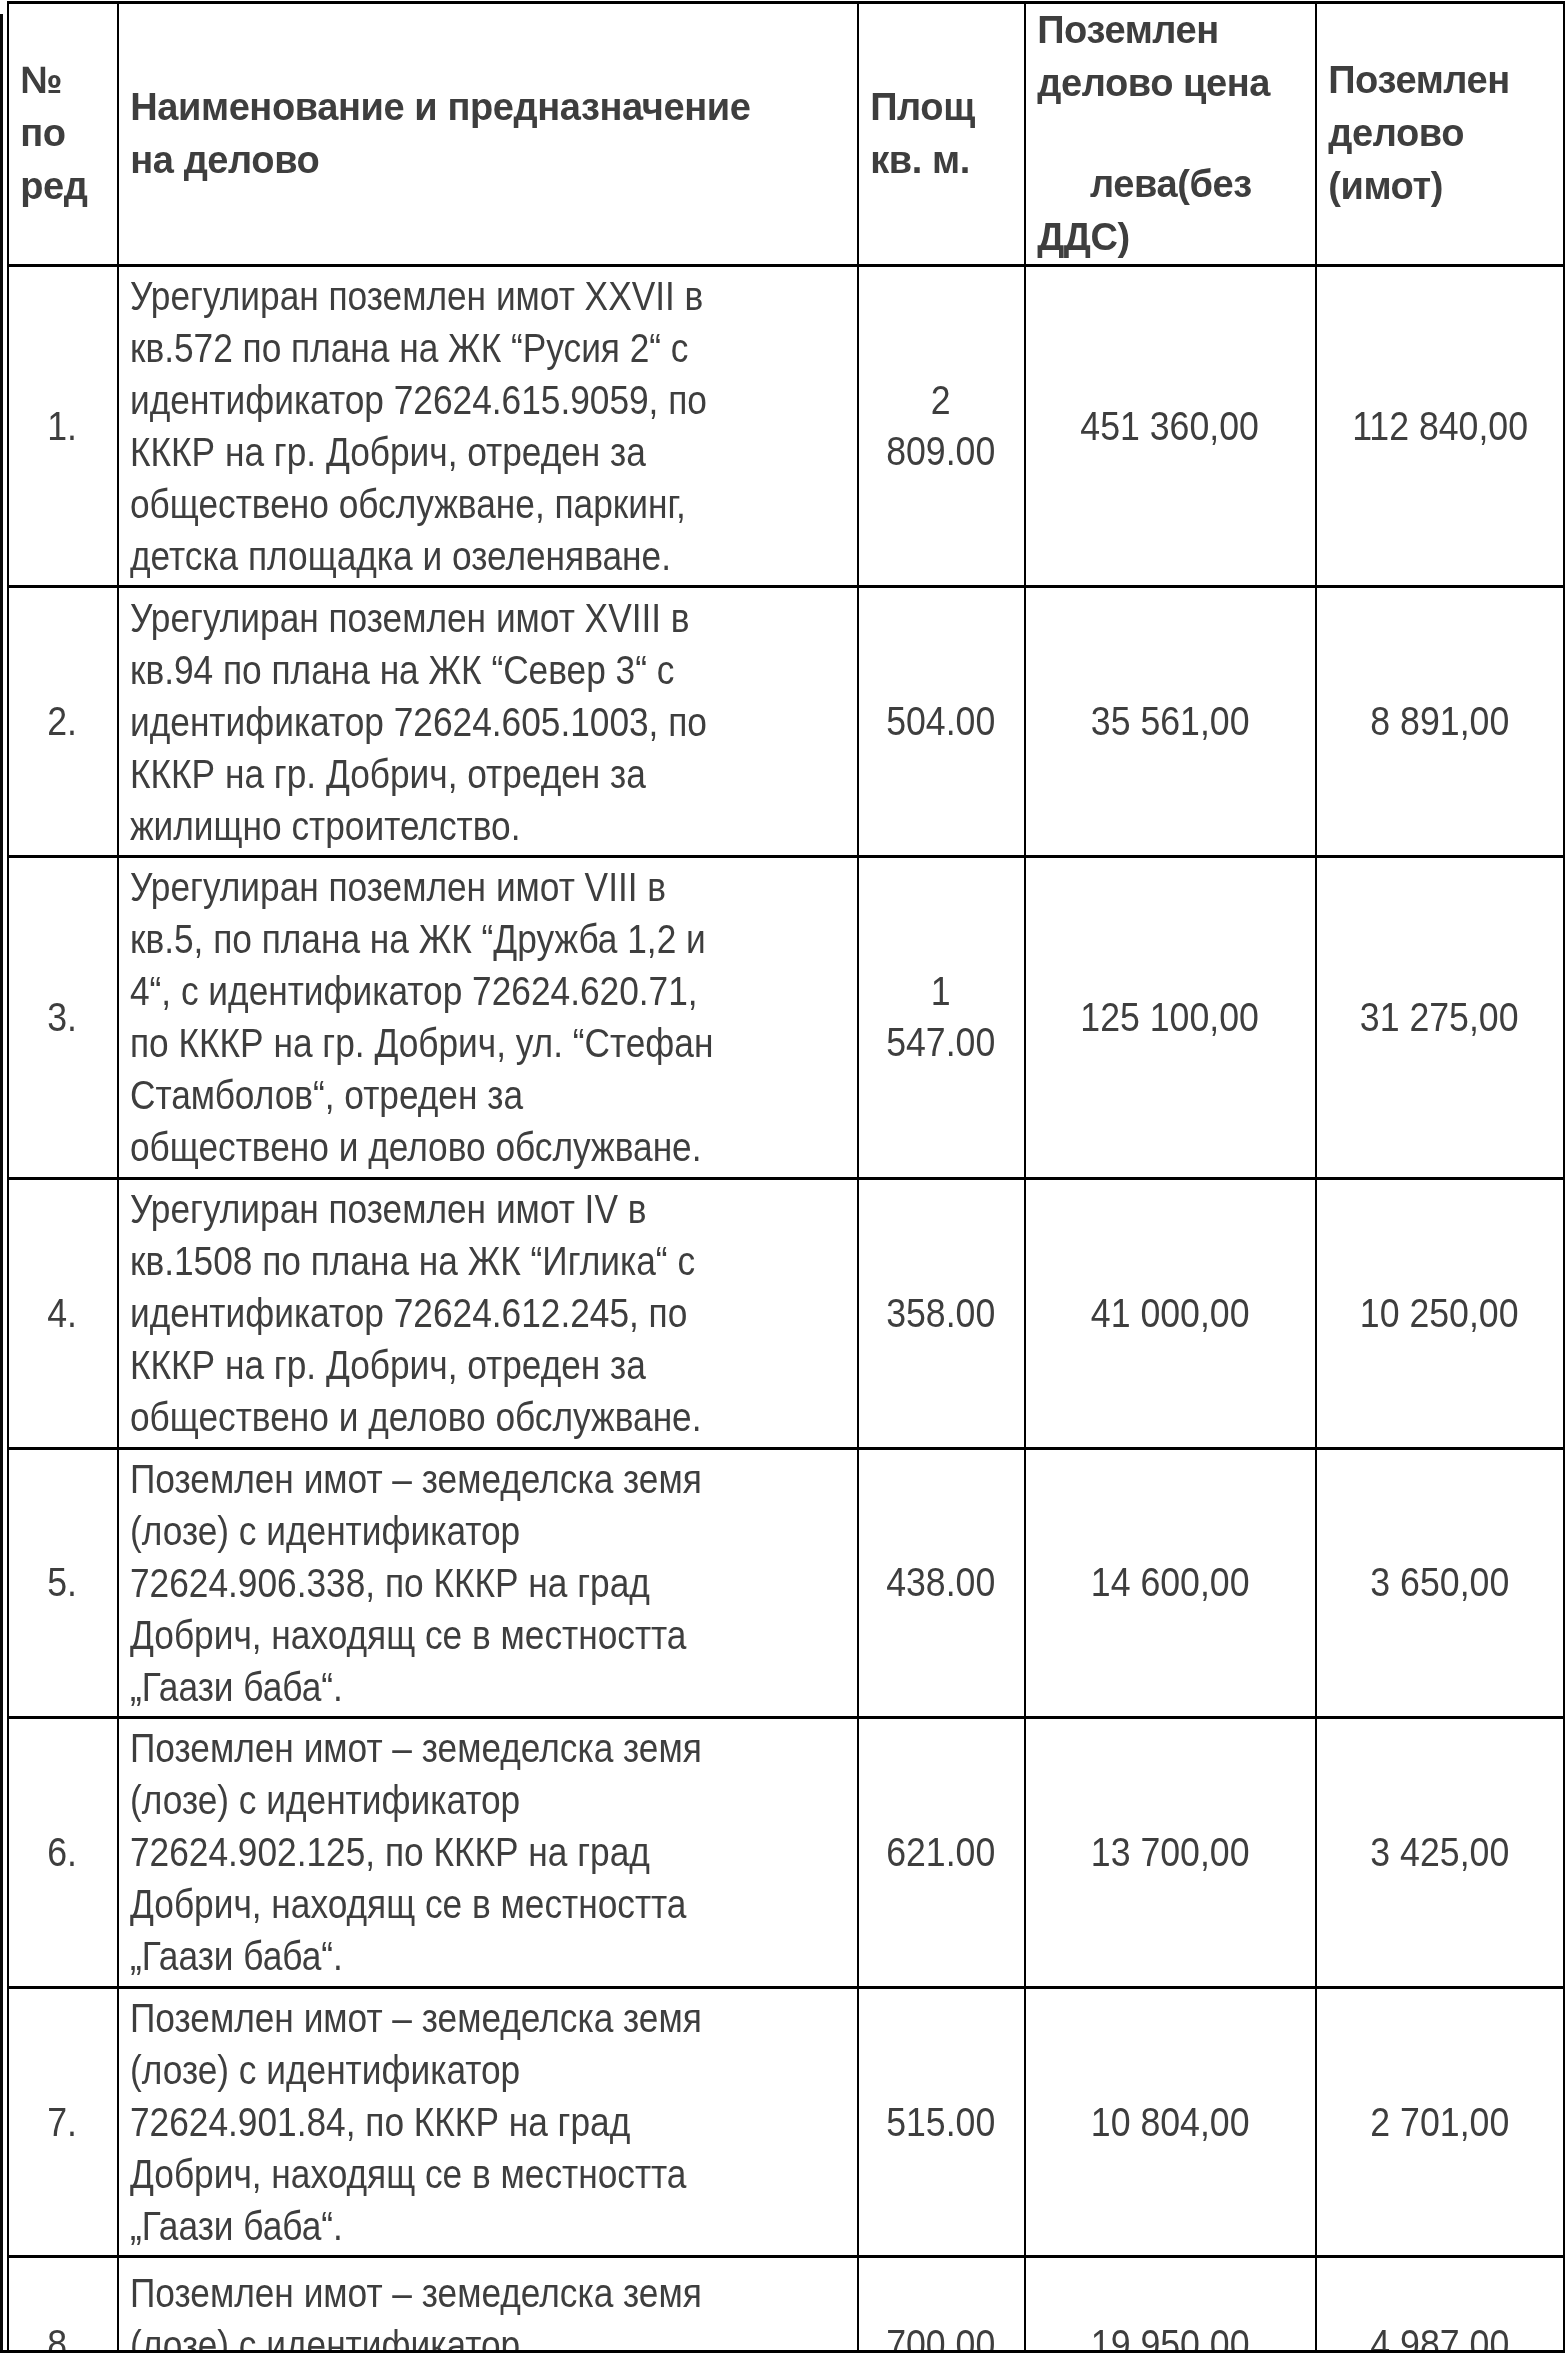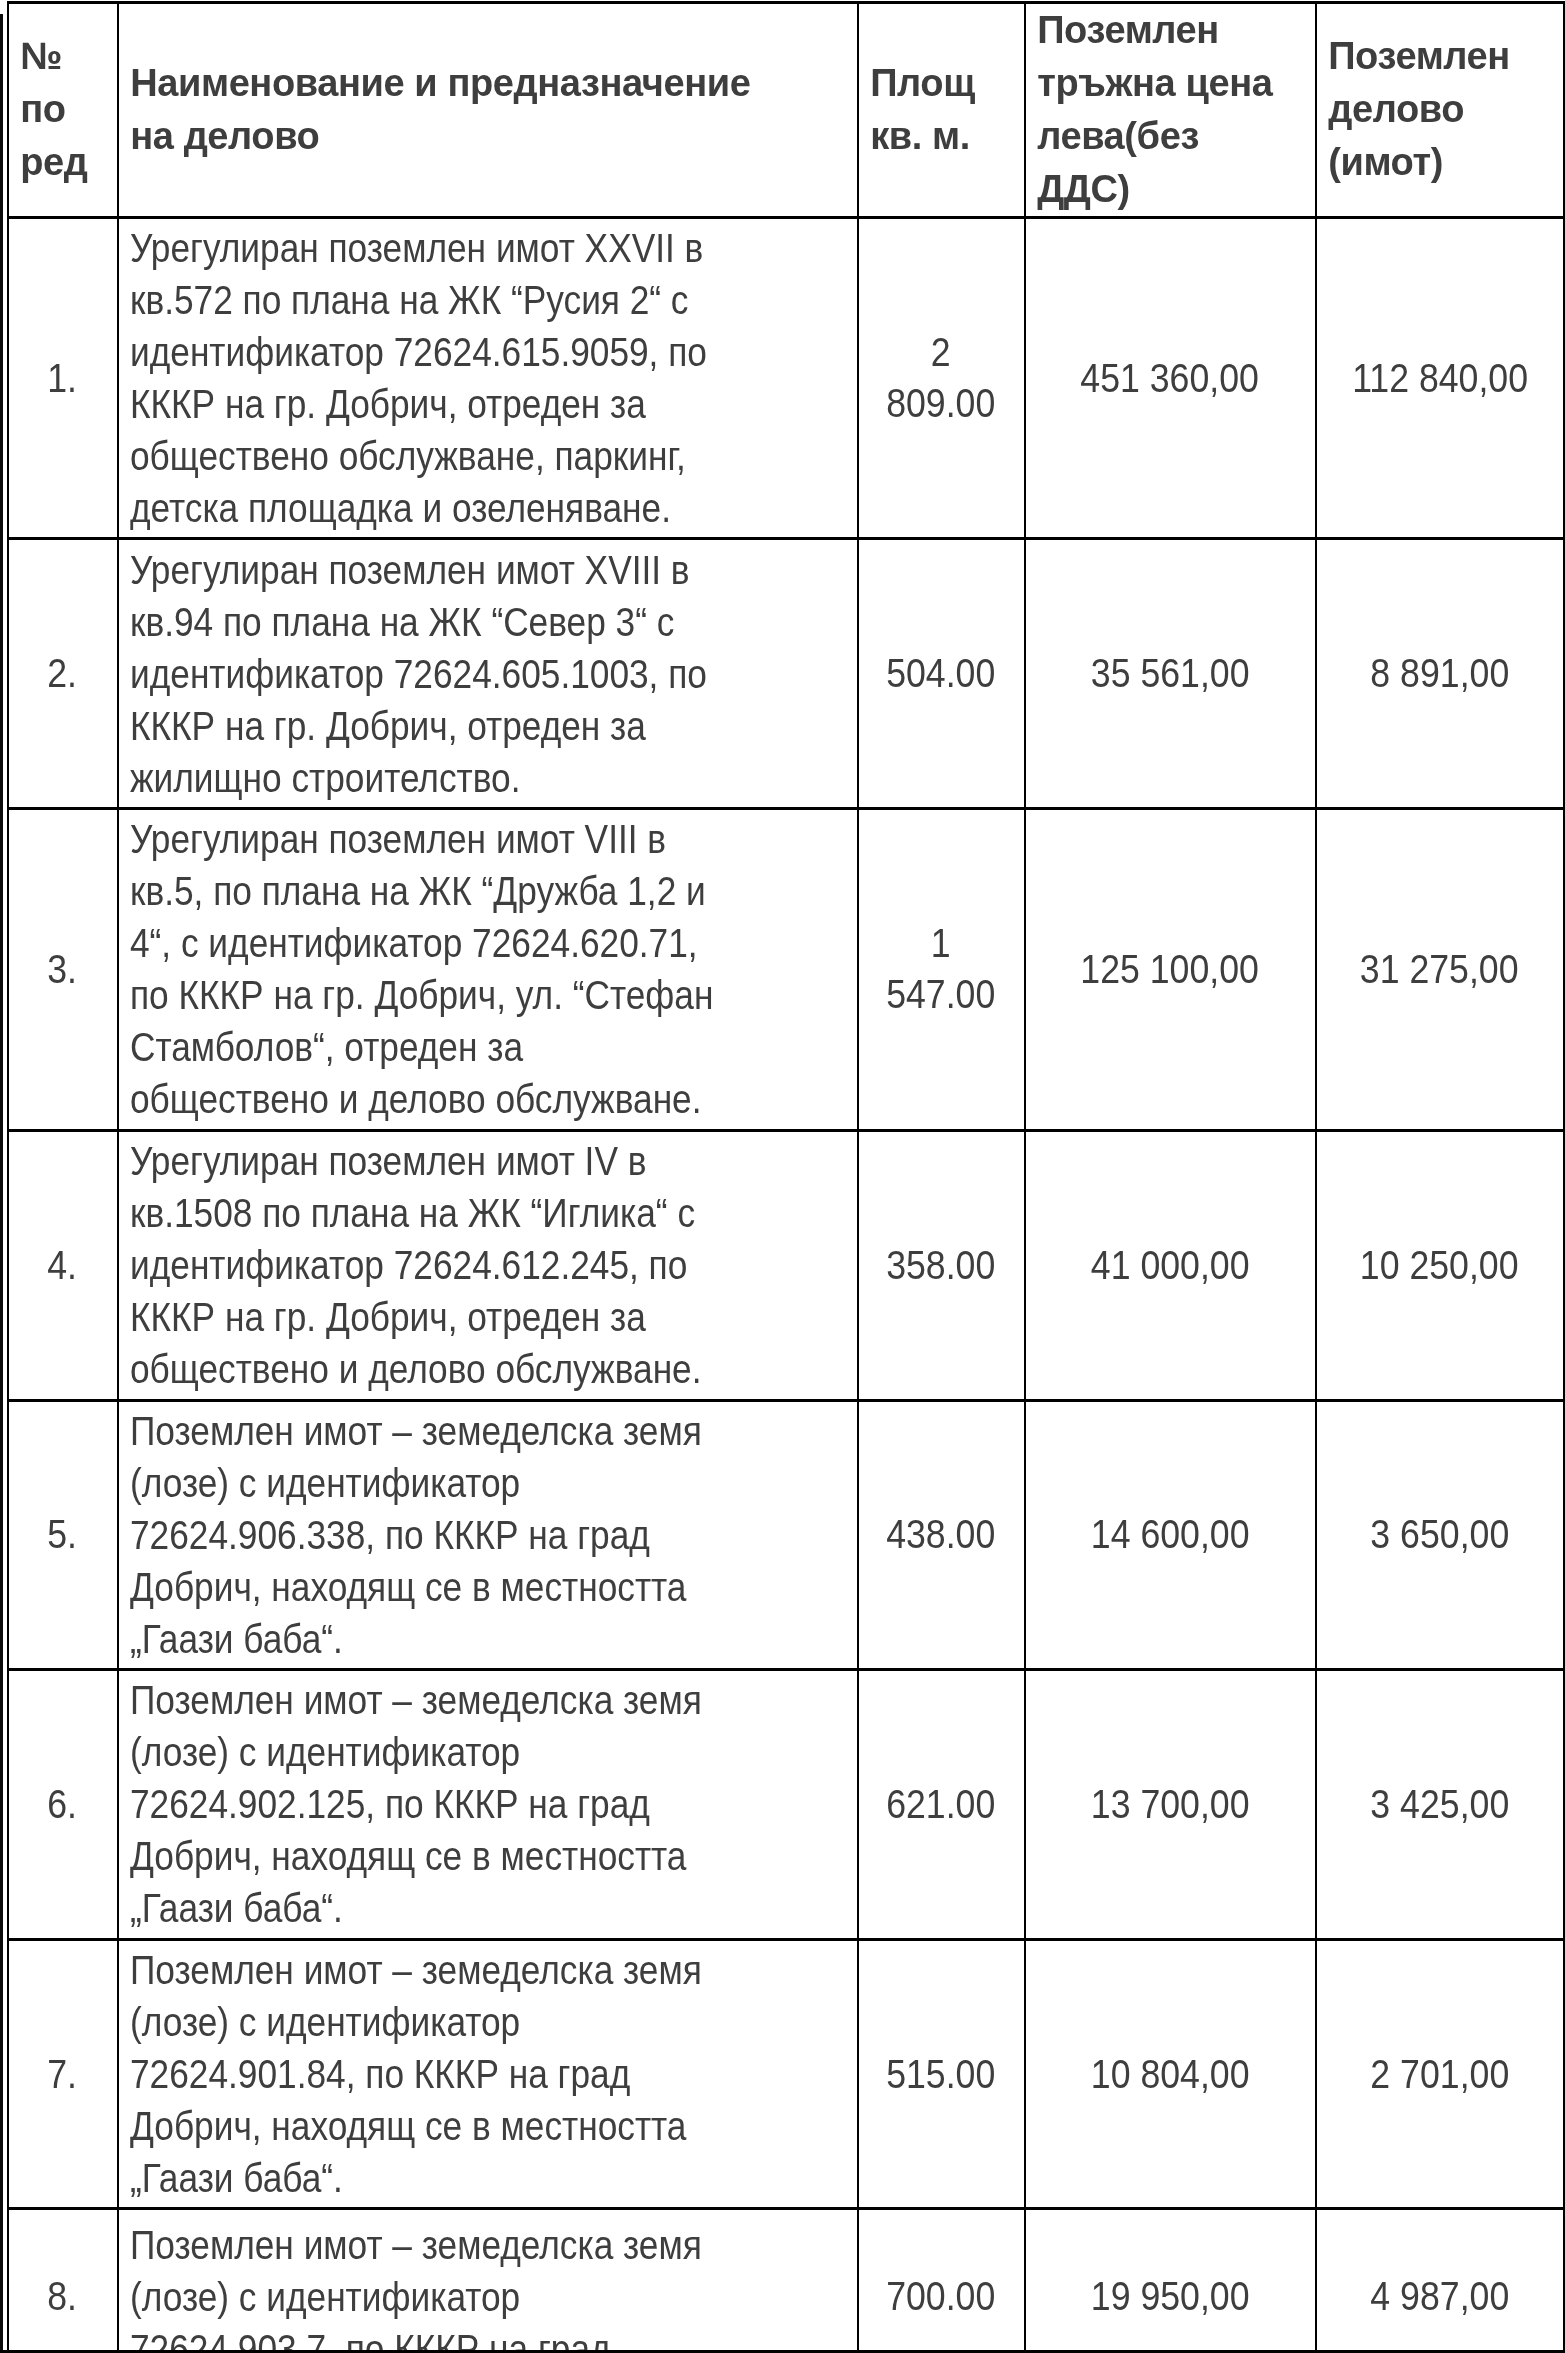--- a/index.html
+++ b/index.html
@@ -45,22 +45,23 @@
     padding-left: 11.6px;
     padding-right: 10px;
     letter-spacing: -0.4px;
   }
   .hline {
     line-height: 53px;
     white-space: pre;
   }
   .hsplit {
     display: flex;
-    justify-content: flex-start;
+    justify-content: center;
     white-space: pre;
+    margin-top: 48px;
   }
   td {
     font-size: 41px;
     font-weight: normal;
   }
   td.desc {
     text-align: left;
     padding: 3.3px 6.6px 3.3px 11.6px;
     margin-top: 41px;
   }
@@ -123,21 +124,21 @@
         <th>
           <div class="hline">Наименование и предназначение</div>
           <div class="hline">на делово</div>
         </th>
         <th>
           <div class="hline">Площ</div>
           <div class="hline">кв. м.</div>
         </th>
         <th>
           <div class="hline">Поземлен</div>
-          <div class="hline">тръжна цена</div>
+          <div class="hline">делово цена</div>
           <div class="hline hsplit">
             <span>лева</span>
             <span>(без</span>
           </div>
           <div class="hline">ДДС)</div>
         </th>
         <th>
           <div class="hline">Поземлен</div>
           <div class="hline">делово</div>
           <div class="hline">(имот)</div>

